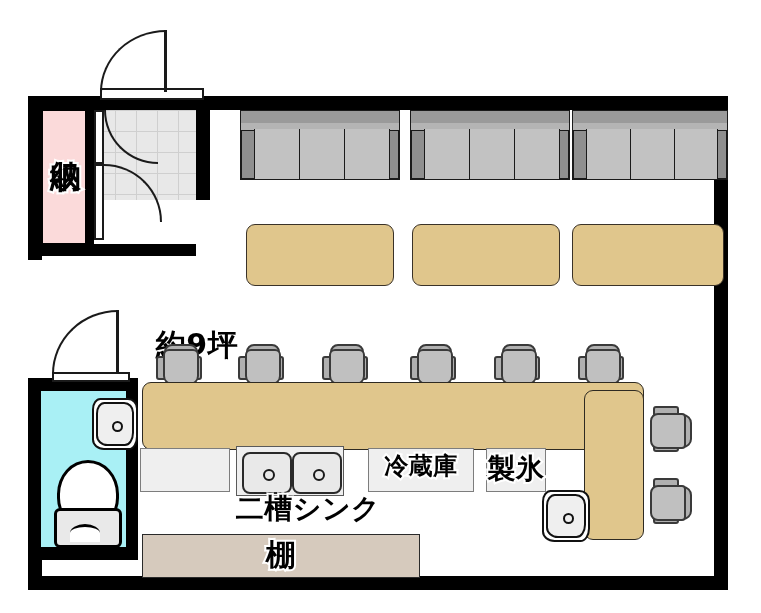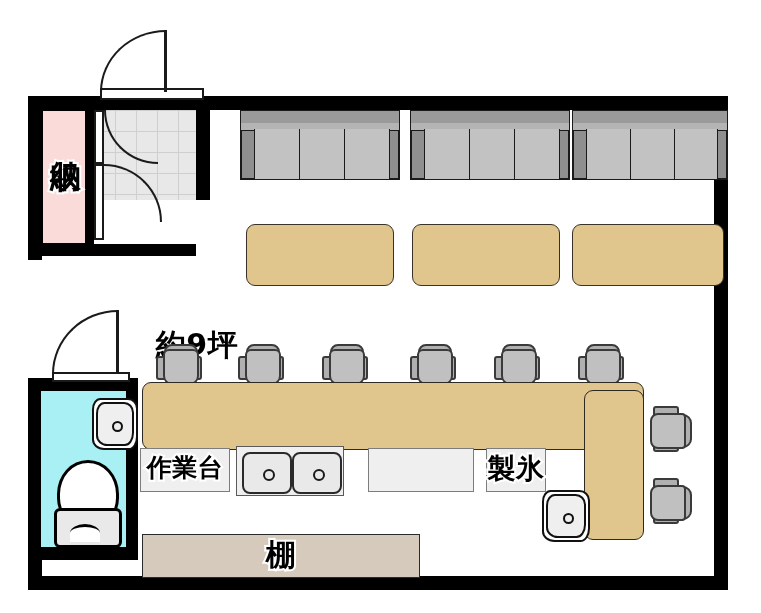--- a/index.html
+++ b/index.html
@@ -229,31 +229,32 @@
 
   <div class="counter" style="position:absolute;left:142px;top:382px;width:500px;height:66px;"></div>
   <div class="counter" style="position:absolute;left:584px;top:390px;width:58px;height:148px;"></div>
 
   <div class="wsink-outer" style="left:542px;top:490px;width:44px;height:48px;"></div>
   <div class="wsink-inner" style="left:546px;top:494px;width:36px;height:40px;">
     <span class="hole"></span>
   </div>
 
   <div class="abs labelbox" style="left:140px;top:448px;width:90px;height:44px;"></div>
-  <div class="lbl" style="left:138px;top:454px;width:94px;font-size:25px;">作業台</div>
 
   <div class="abs sinkbox" style="left:236px;top:446px;width:108px;height:50px;"></div>
   <div class="basin" style="left:242px;top:452px;width:46px;height:38px;">
     <span class="hole"></span>
   </div>
   <div class="basin" style="left:292px;top:452px;width:46px;height:38px;">
     <span class="hole"></span>
   </div>
+  <div class="lbl" style="left:228px;top:494px;width:160px;font-size:28px;">二槽シンク</div>
 
   <div class="abs labelbox" style="left:368px;top:448px;width:106px;height:44px;"></div>
+  <div class="lbl" style="left:368px;top:454px;width:106px;font-size:24px;">冷蔵庫</div>
 
   <div class="abs labelbox" style="left:486px;top:448px;width:60px;height:44px;"></div>
   <div class="lbl" style="left:484px;top:454px;width:64px;font-size:28px;">製氷</div>
 
   <div class="abs shelf" style="left:142px;top:534px;width:278px;height:44px;"></div>
   <div class="lbl" style="left:142px;top:539px;width:278px;font-size:30px;">棚</div>
 
 </div>
 
 </body></html>

